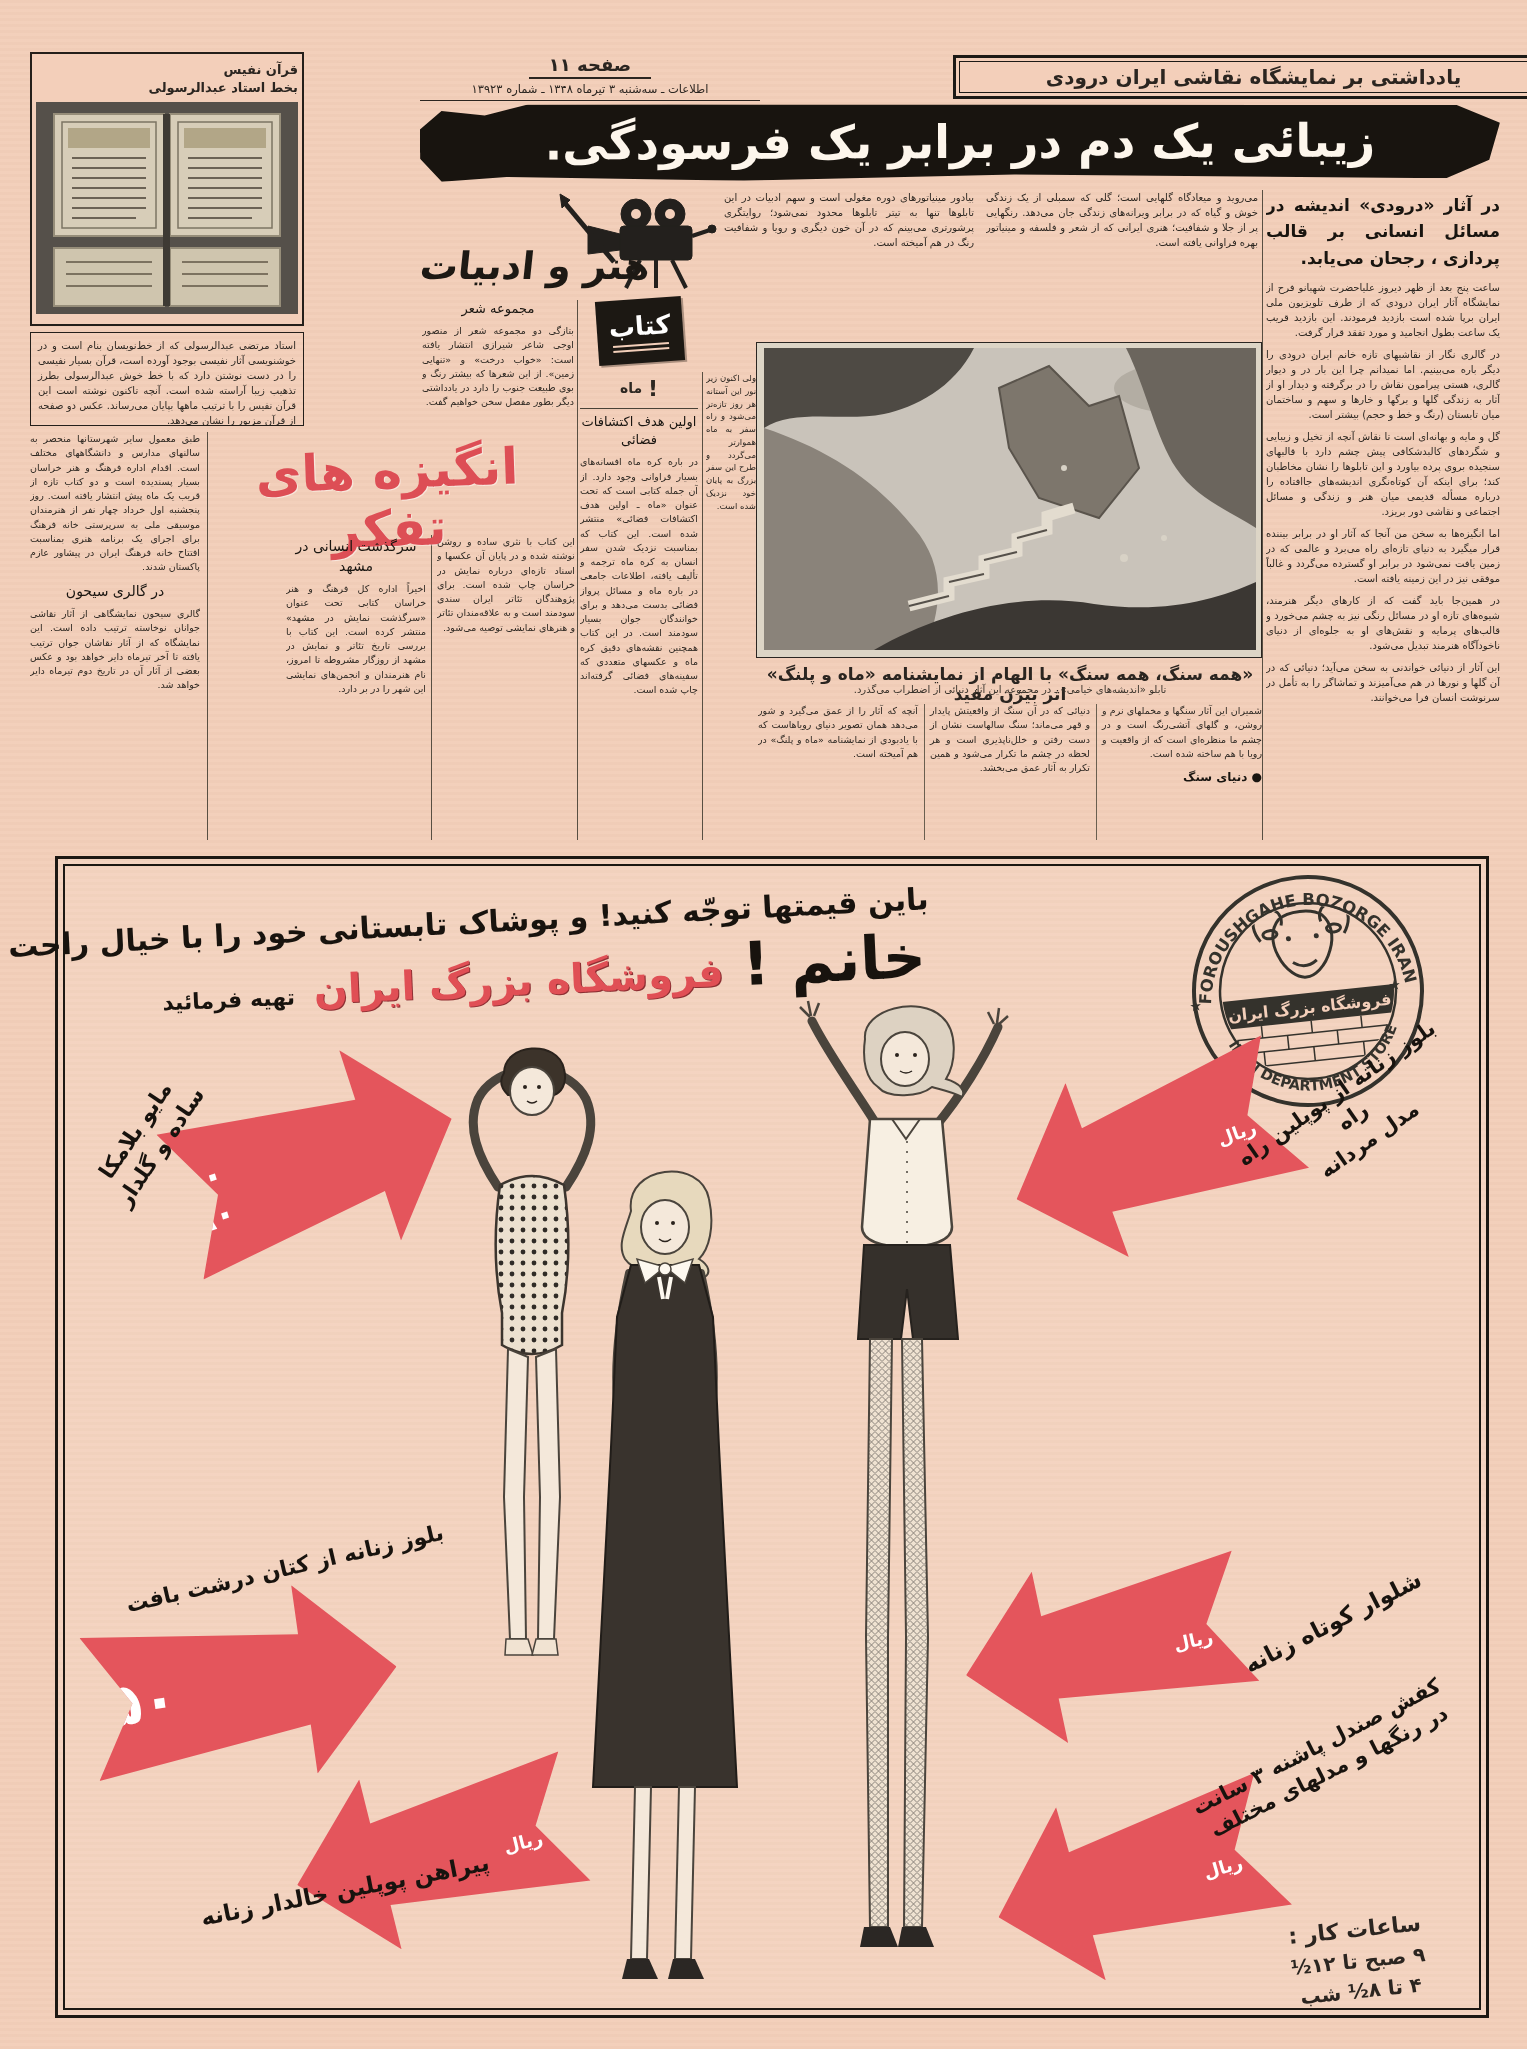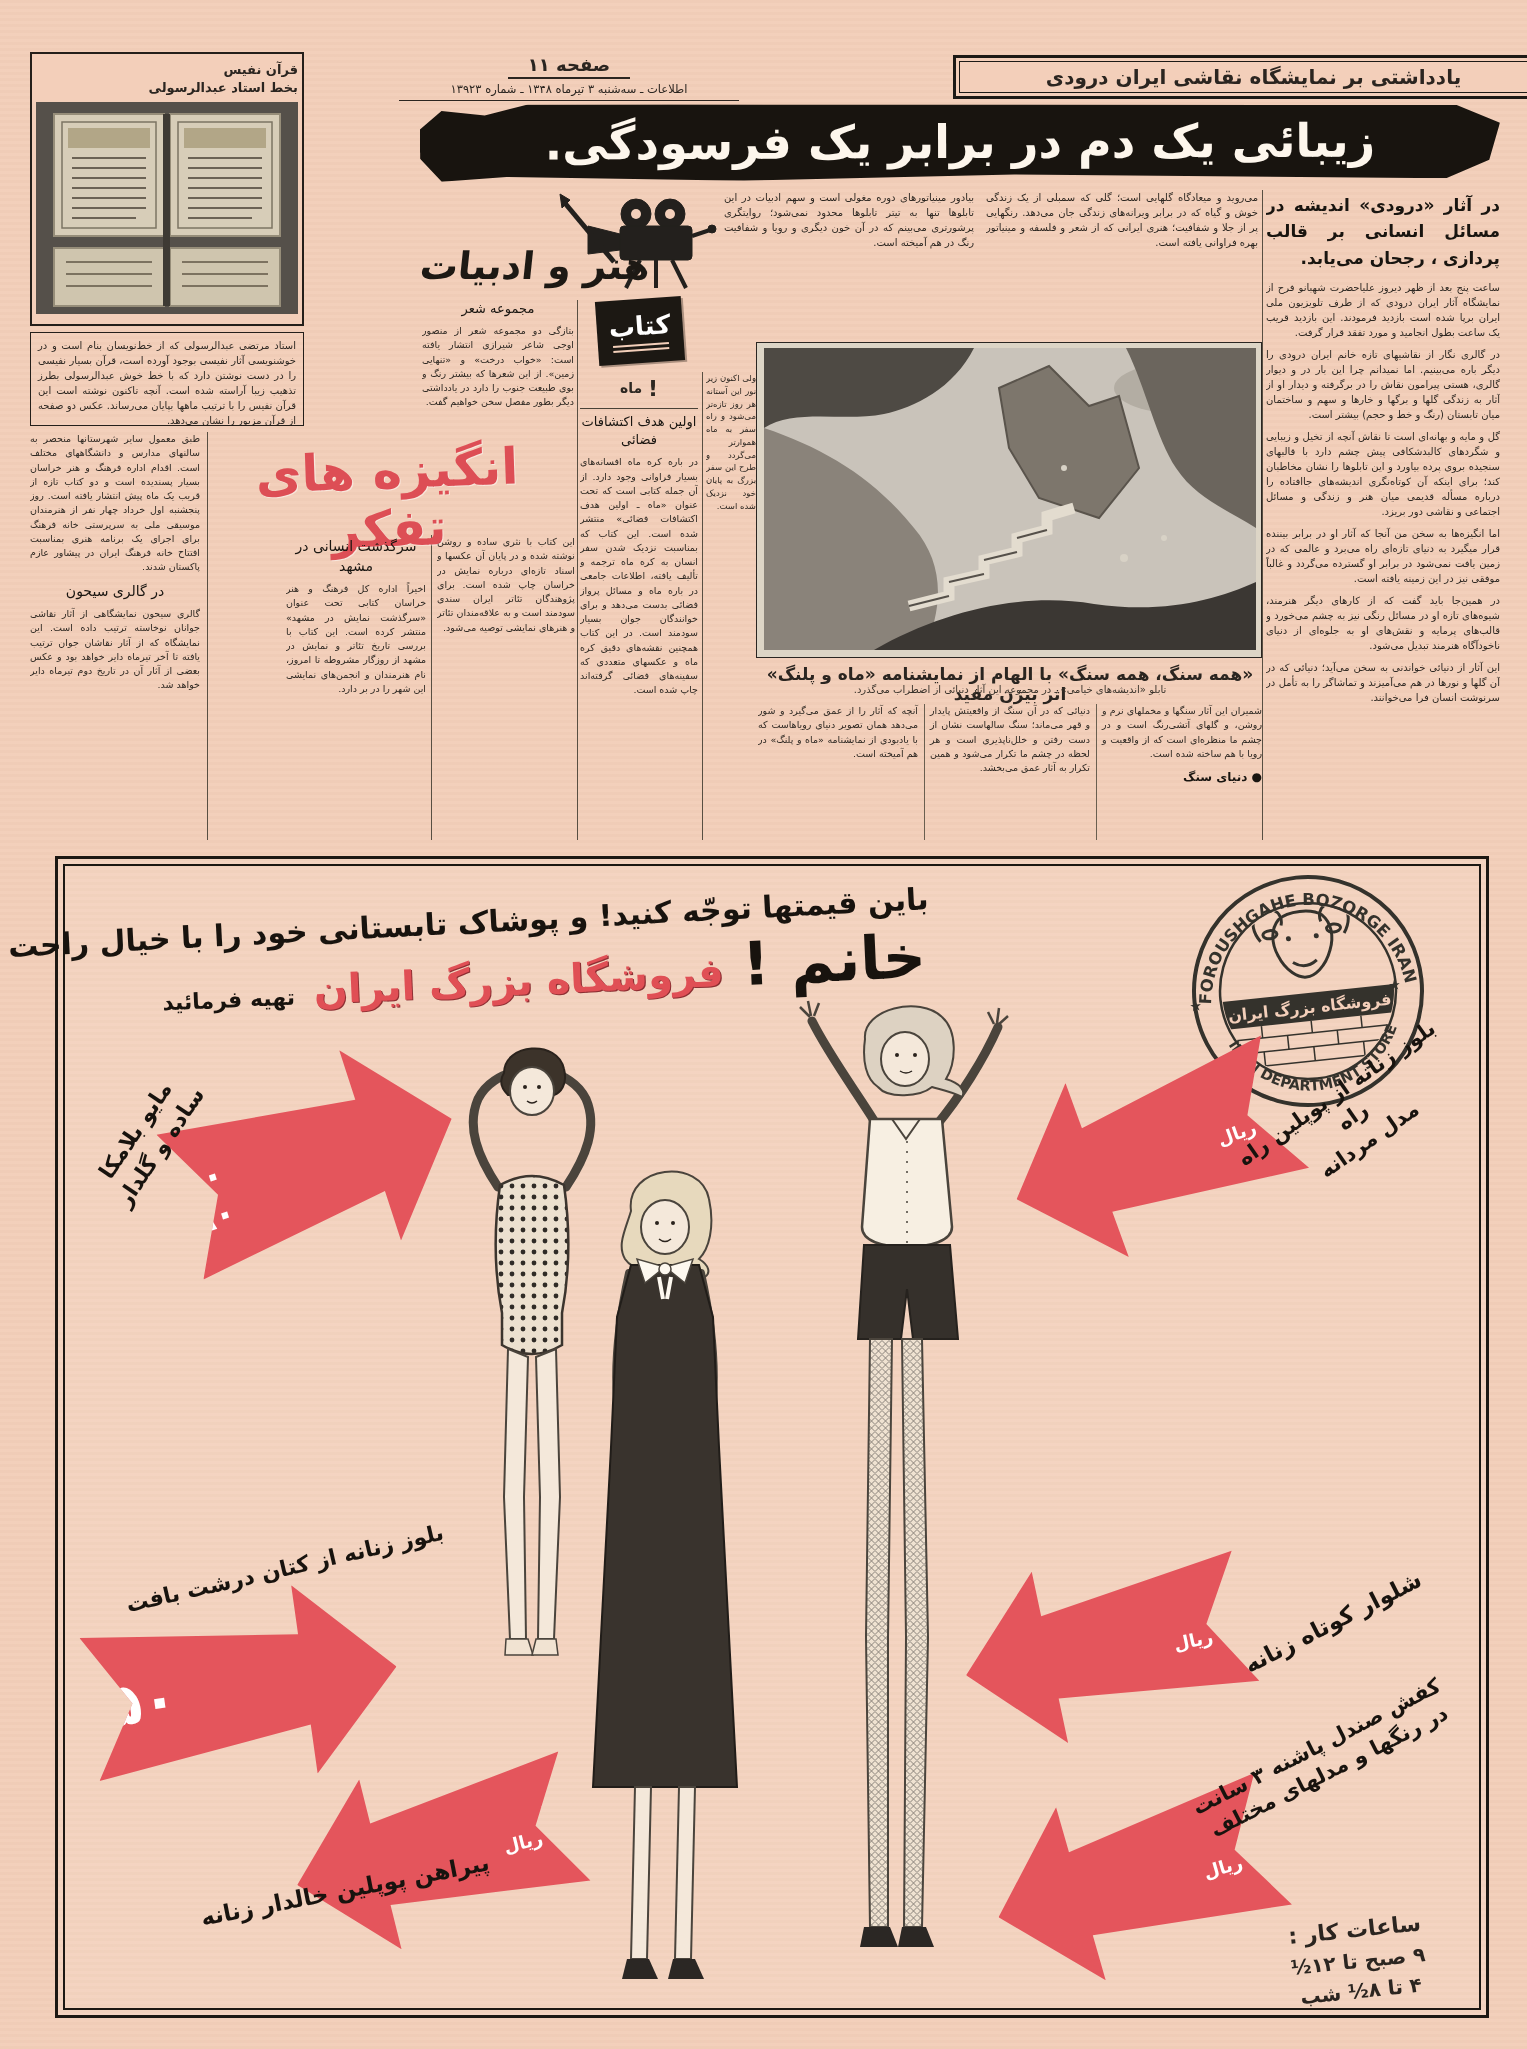--- a/index.html
+++ b/index.html
@@ -120,21 +120,21 @@
           <line x1="30" y1="172" x2="116" y2="172"></line>
           <line x1="30" y1="184" x2="116" y2="184"></line>
         <line x1="146" y1="160" x2="232" y2="160"></line>
           <line x1="146" y1="172" x2="232" y2="172"></line>
           <line x1="146" y1="184" x2="232" y2="184"></line>
       </g>
       <rect x="127" y="12" width="7" height="192" fill="#3e3a34"></rect>
     </svg>
   </div>
 
-  <div class="abs page-info" style="left:399px;top:54px;width:340px;">
+  <div class="abs page-info" style="left:420px;top:54px;width:340px;">
     <span class="page-num">صفحه ۱۱</span>
     <div class="dateline">اطلاعات ـ سه‌شنبه ۳ تیرماه ۱۳۴۸ ـ شماره ۱۳۹۲۳</div>
   </div>
 
   <div class="abs note-box" style="left:953px;top:55px;width:601px;">
     <div class="note-inner">یادداشتی بر نمایشگاه نقاشی ایران درودی</div>
   </div>
 
   <div class="abs banner" style="left:420px;top:103px;width:1080px;height:77px;">
     <span>زیبائی یک دم در برابر یک فرسودگی.</span>

